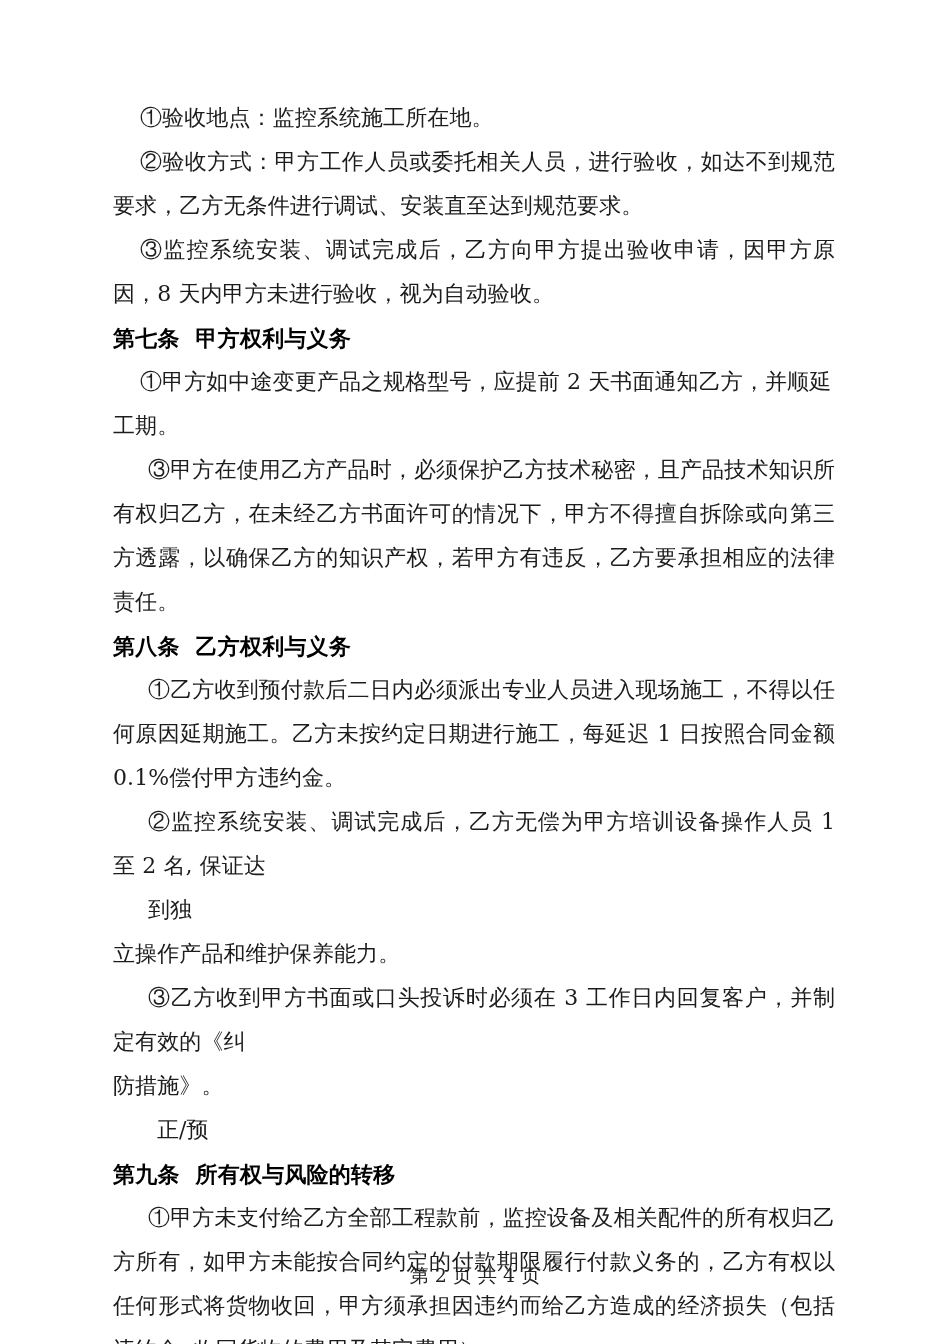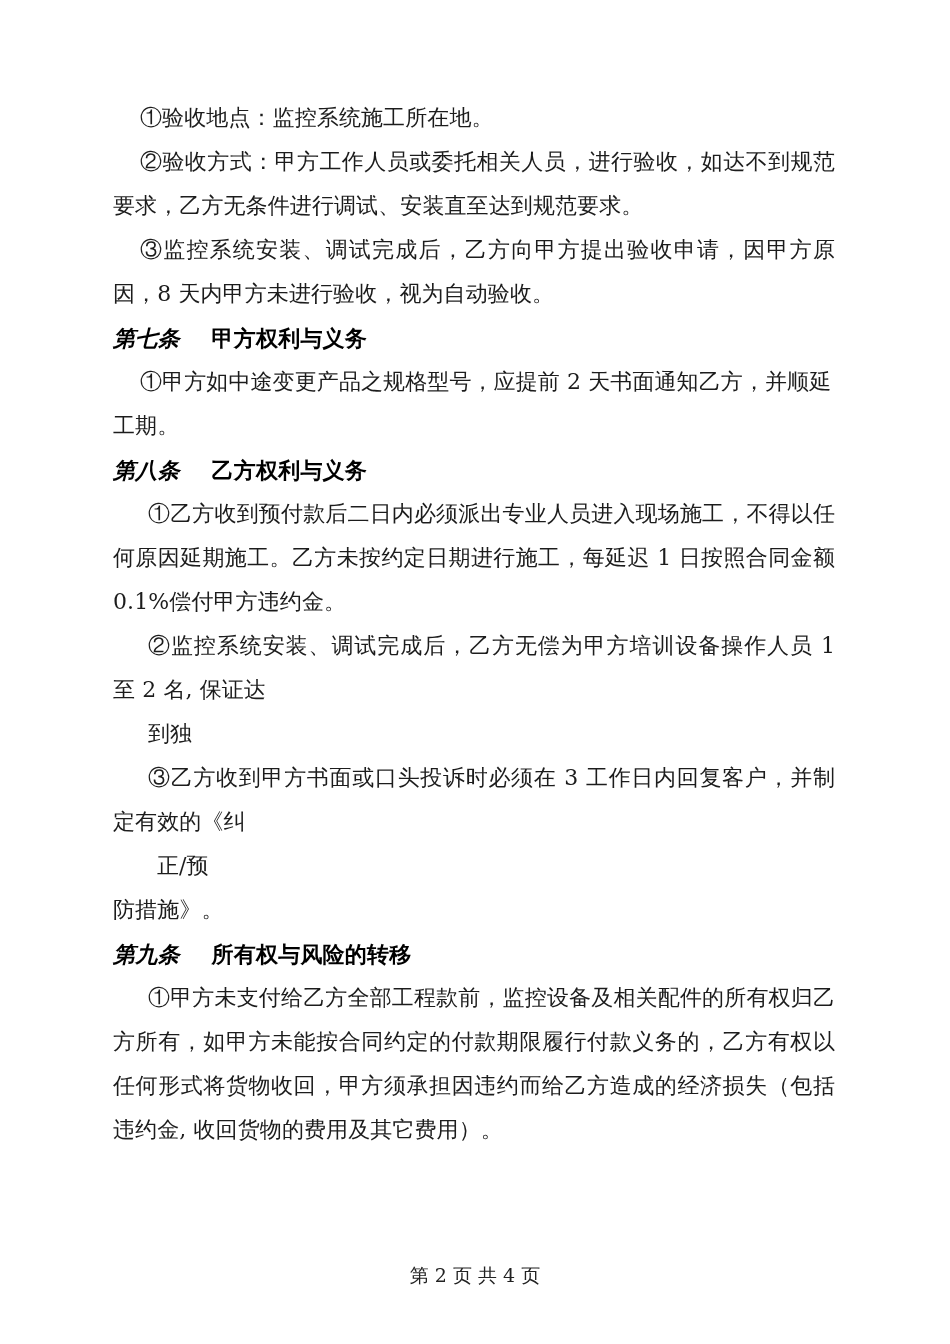--- a/index.html
+++ b/index.html
@@ -45,21 +45,21 @@
   .heading {
     font-size: 22px;
     line-height: 44px;
     margin: 0;
     font-weight: 700;
     text-align: left;
     text-indent: 0;
     color: #000000;
     letter-spacing: 0.2px;
   }
-  .heading .num { margin-right: 16px; font-style: italic; }
+  .heading .num { margin-right: 0; }
   .heading .gap { display: inline-block; width: 16px; }
 
   
   .frag-a { text-indent: 35px; }
   .frag-b { text-indent: 44px; }
 
   
   .footer {
     position: absolute;
     left: 0;
@@ -85,37 +85,39 @@
 
     <p class="p indent1">③监控系统安装、调试完成后，乙方向甲方提出验收申请，因甲方原因，8 天内甲方未进行验收，视为自动验收。</p>
 
     <p class="heading">
       <span class="num">第七条</span><span class="gap"></span><span>甲方权利与义务</span>
     </p>
 
     <p class="p indent1 nojust">①甲方如中途变更产品之规格型号，应提前 2 天书面通知乙方，并顺延工期。</p>
 
 
+    <p class="p indent2">③甲方在使用乙方产品时，必须保护乙方技术秘密，且产品技术知识所有权归乙方，在未经乙方书面许可的情况下，甲方不得擅自拆除或向第三方透露，以确保乙方的知识产权，若甲方有违反，乙方要承担相应的法律责任。</p>
 
     <p class="heading">
       <span class="num">第八条</span><span class="gap"></span><span>乙方权利与义务</span>
     </p>
 
     <p class="p indent2">①乙方收到预付款后二日内必须派出专业人员进入现场施工，不得以任何原因延期施工。乙方未按约定日期进行施工，每延迟 1 日按照合同金额 0.1%偿付甲方违约金。</p>
 
     <p class="p indent2">②监控系统安装、调试完成后，乙方无偿为甲方培训设备操作人员 1 至 2 名, 保证达</p>
 
     <p class="p frag-a nojust">到独</p>
 
+    <p class="p indent0 nojust">立操作产品和维护保养能力。</p>
 
     <p class="p indent2">③乙方收到甲方书面或口头投诉时必须在 3 工作日内回复客户，并制定有效的《纠</p>
 
+    <p class="p indent0 nojust">防措施》。</p>
+
     <p class="p frag-b nojust">正/预</p>
-
-    <p class="p indent0 nojust">防措施》。</p>
 
     <p class="heading">
       <span class="num">第九条</span><span class="gap"></span><span>所有权与风险的转移</span>
     </p>
 
     <p class="p indent2">①甲方未支付给乙方全部工程款前，监控设备及相关配件的所有权归乙方所有，如甲方未能按合同约定的付款期限履行付款义务的，乙方有权以任何形式将货物收回，甲方须承担因违约而给乙方造成的经济损失（包括违约金, 收回货物的费用及其它费用）。</p>
 
   </div>
 
   <div class="footer">

